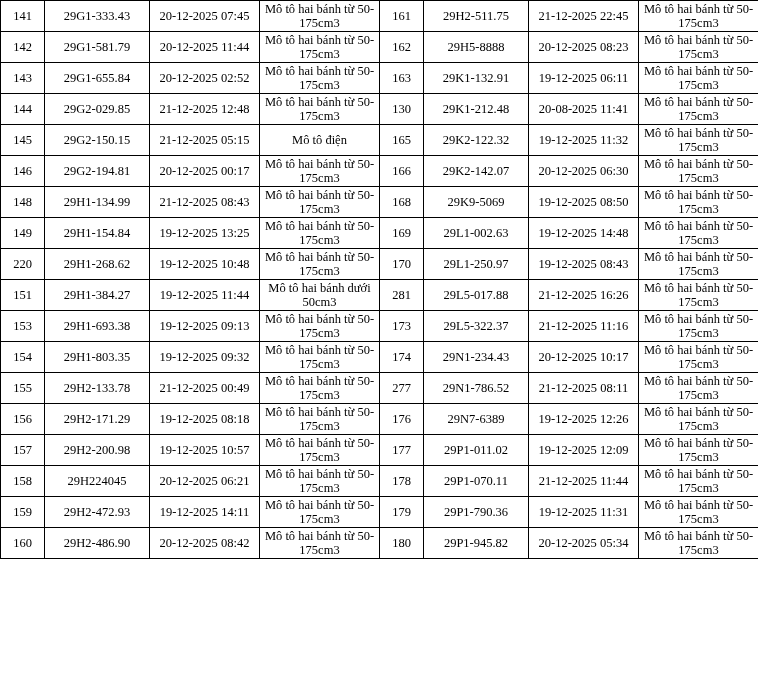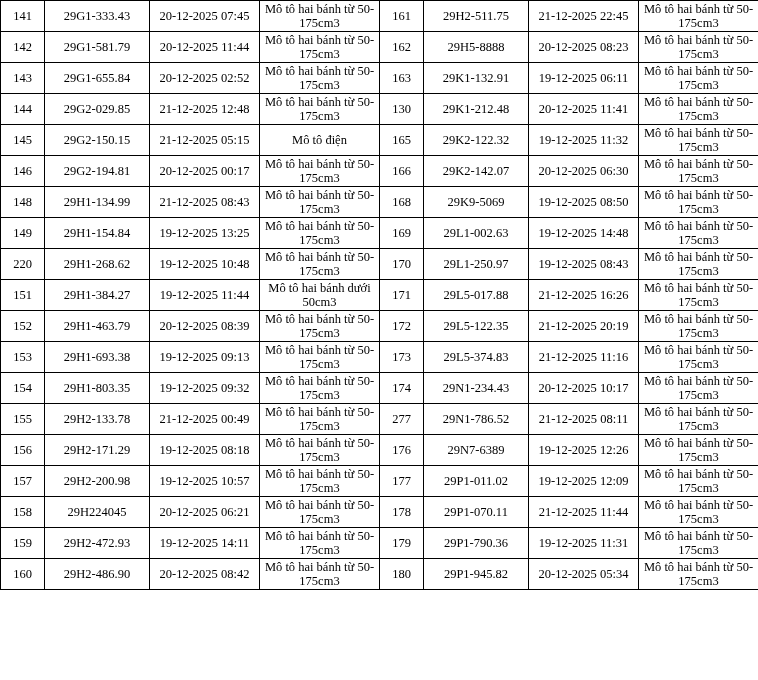--- a/index.html
+++ b/index.html
@@ -90,21 +90,21 @@
           <td class="date">19-12-2025 06:11</td>
           <td class="type">Mô tô hai bánh từ 50-175cm3</td>
         </tr>
         <tr>
           <td class="idx">144</td>
           <td class="plate">29G2-029.85</td>
           <td class="date">21-12-2025 12:48</td>
           <td class="type">Mô tô hai bánh từ 50-175cm3</td>
           <td class="idx">130</td>
           <td class="plate">29K1-212.48</td>
-          <td class="date">20-12-2025 11:41</td>
+          <td class="date">20-08-2025 11:41</td>
           <td class="type">Mô tô hai bánh từ 50-175cm3</td>
         </tr>
         <tr>
           <td class="idx">145</td>
           <td class="plate">29G2-150.15</td>
           <td class="date">21-12-2025 05:15</td>
           <td class="type">Mô tô điện</td>
           <td class="idx">165</td>
           <td class="plate">29K2-122.32</td>
           <td class="date">19-12-2025 11:32</td>
@@ -148,42 +148,32 @@
           <td class="idx">170</td>
           <td class="plate">29L1-250.97</td>
           <td class="date">19-12-2025 08:43</td>
           <td class="type">Mô tô hai bánh từ 50-175cm3</td>
         </tr>
         <tr>
           <td class="idx">151</td>
           <td class="plate">29H1-384.27</td>
           <td class="date">19-12-2025 11:44</td>
           <td class="type">Mô tô hai bánh dưới 50cm3</td>
-          <td class="idx">171</td>
+          <td class="idx">281</td>
           <td class="plate">29L5-017.88</td>
           <td class="date">21-12-2025 16:26</td>
-          <td class="type">Mô tô hai bánh từ 50-175cm3</td>
-        </tr>
-        <tr>
-          <td class="idx">152</td>
-          <td class="plate">29H1-463.79</td>
-          <td class="date">20-12-2025 08:39</td>
-          <td class="type">Mô tô hai bánh từ 50-175cm3</td>
-          <td class="idx">172</td>
-          <td class="plate">29L5-122.35</td>
-          <td class="date">21-12-2025 20:19</td>
           <td class="type">Mô tô hai bánh từ 50-175cm3</td>
         </tr>
         <tr>
           <td class="idx">153</td>
           <td class="plate">29H1-693.38</td>
           <td class="date">19-12-2025 09:13</td>
           <td class="type">Mô tô hai bánh từ 50-175cm3</td>
           <td class="idx">173</td>
-          <td class="plate">29L5-374.83</td>
+          <td class="plate">29L5-322.37</td>
           <td class="date">21-12-2025 11:16</td>
           <td class="type">Mô tô hai bánh từ 50-175cm3</td>
         </tr>
         <tr>
           <td class="idx">154</td>
           <td class="plate">29H1-803.35</td>
           <td class="date">19-12-2025 09:32</td>
           <td class="type">Mô tô hai bánh từ 50-175cm3</td>
           <td class="idx">174</td>
           <td class="plate">29N1-234.43</td>

